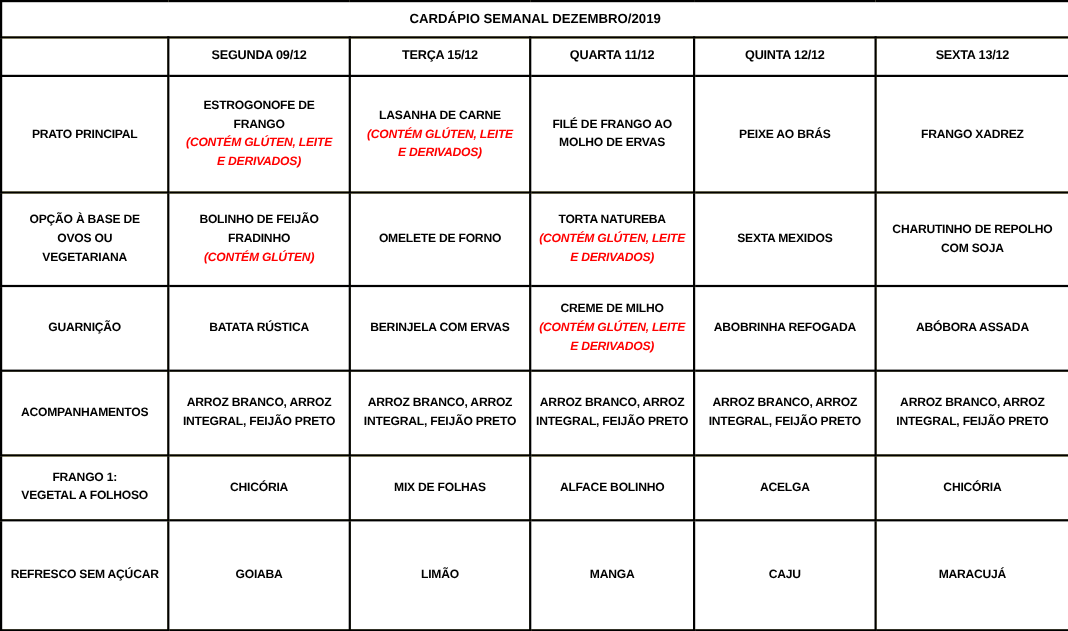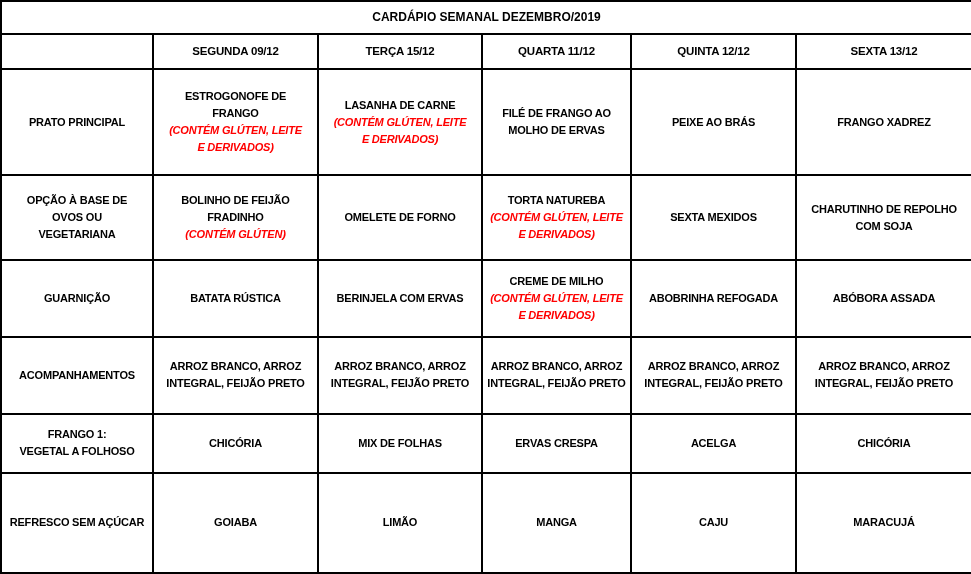--- a/index.html
+++ b/index.html
@@ -184,21 +184,21 @@
         <tr>
           <th class="rowlabel">FRANGO 1:
 VEGETAL A FOLHOSO</th>
           <td>
             <div class="dish">CHICÓRIA</div>
           </td>
           <td>
             <div class="dish">MIX DE FOLHAS</div>
           </td>
           <td>
-            <div class="dish">ERVAS CRESPA</div>
+            <div class="dish">ALFACE BOLINHO</div>
           </td>
           <td>
             <div class="dish">ACELGA</div>
           </td>
           <td>
             <div class="dish">CHICÓRIA</div>
           </td>
         </tr>
         <tr>
           <th class="rowlabel">REFRESCO SEM AÇÚCAR</th>

